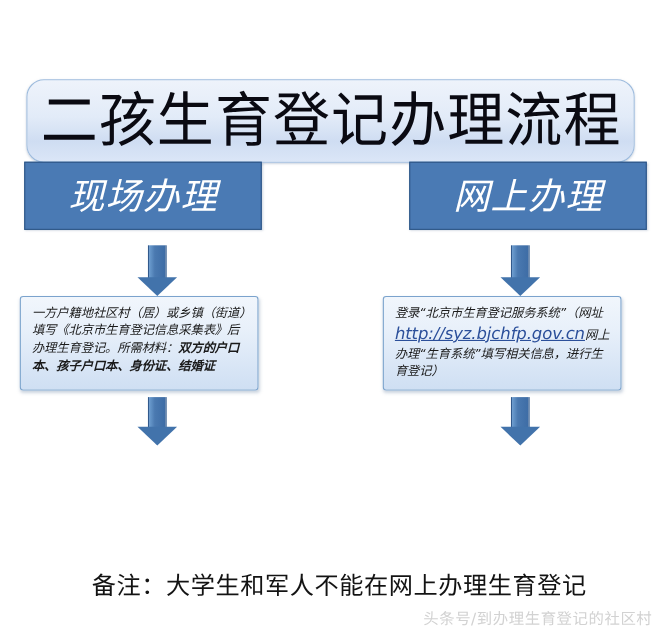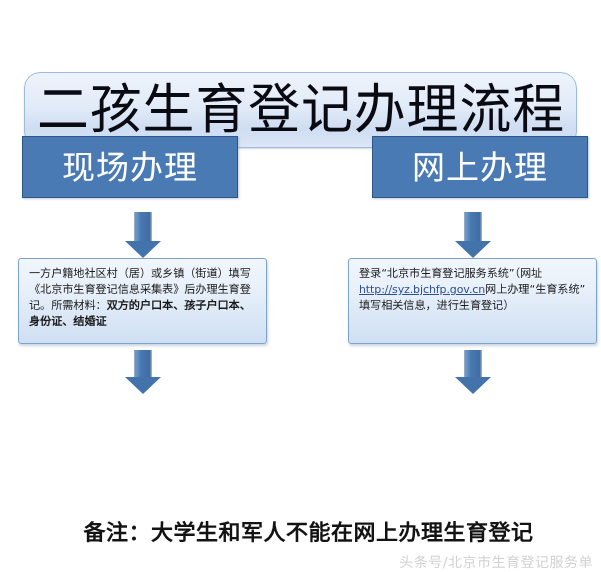--- a/index.html
+++ b/index.html
@@ -47,22 +47,23 @@
     color: #0a0a12;
     letter-spacing: 1px;
     white-space: nowrap;
     font-weight: 400;
     transform: scaleX(0.96);
   }
 
   
   .column {
     position: absolute;
-    top: 136px;
+    top: 147px;
     width: 250px;
+    font-style: italic;
   }
   .column.left  { left: 18px; }
   .column.right { left: 348px; }
 
   
   .head-box {
     box-sizing: border-box;
     width: 216px;
     height: 62px;
     margin: 0 auto 0 4px;
@@ -121,54 +122,54 @@
   .arrow.short { height: 44px; }
   .arrow.short .shaft { height: 28px; }
   .arrow.short .head  { top: 27px; }
 
   .arrow-gap-top    { height: 14px; }
   .arrow-gap-bottom { height: 6px; }
 
   
   .content-box {
     box-sizing: border-box;
-    width: 249px;
+    width: 217px;
     border: 1px solid #7ba3cd;
     border-radius: 3px;
     background: linear-gradient(to bottom, #f1f6fc 0%, #e8f0fa 35%, #cfdff3 100%);
     box-shadow: 1px 2px 3px rgba(140,160,185,0.45);
     padding: 7px 8px 0 10px;
     font-size: 11.2px;
     line-height: 1.42;
     color: #1a1a1a;
     font-family: "DejaVu Sans", "Liberation Sans", sans-serif;
     letter-spacing: -0.1px;
   }
   .content-box.step1 { min-height: 86px; }
   .content-box.step2 { min-height: 92px; }
   .content-box b {
     font-weight: bold;
   }
   .content-box a.url {
     color: #2b4f9a;
     text-decoration: underline;
     font-family: "DejaVu Sans", "Liberation Sans", sans-serif;
-    font-size: 11px;
+    font-size: 15px;
   }
 
   
   .footer-note {
     position: absolute;
     left: 16px;
     right: 0;
     top: 514px;
     text-align: center;
     font-family: "DejaVu Serif", "Liberation Serif", serif;
     font-size: 22px;
-    font-weight: bold;
+    font-weight: normal;
     color: #131313;
     letter-spacing: 0.5px;
     white-space: nowrap;
   }
 
   
   .watermark {
     position: absolute;
     right: 8px;
     top: 551px;
@@ -232,15 +233,15 @@
     <div class="arrow-gap-bottom"></div>
     <div class="arrow short">
       <span class="shaft"></span>
       <span class="head"></span>
     </div>
 
   </div>
 
   <div class="footer-note">备注：大学生和军人不能在网上办理生育登记</div>
 
-  <div class="watermark">头条号/北京市生育登记服务单</div>
+  <div class="watermark">头条号/到办理生育登记的社区村</div>
 
 </div>
 
 </body></html>

